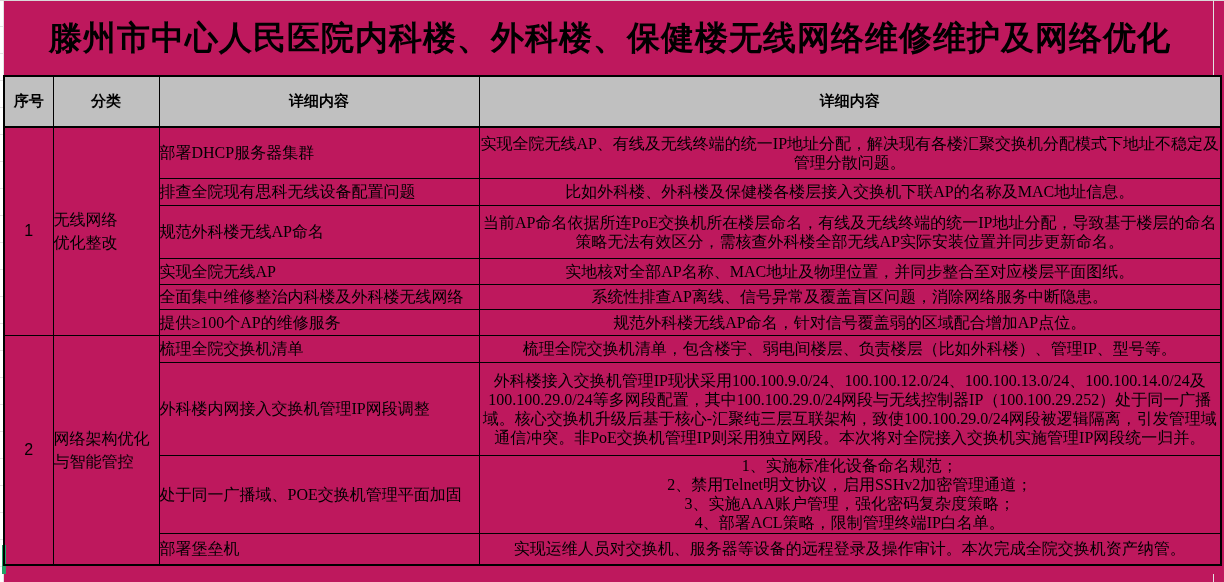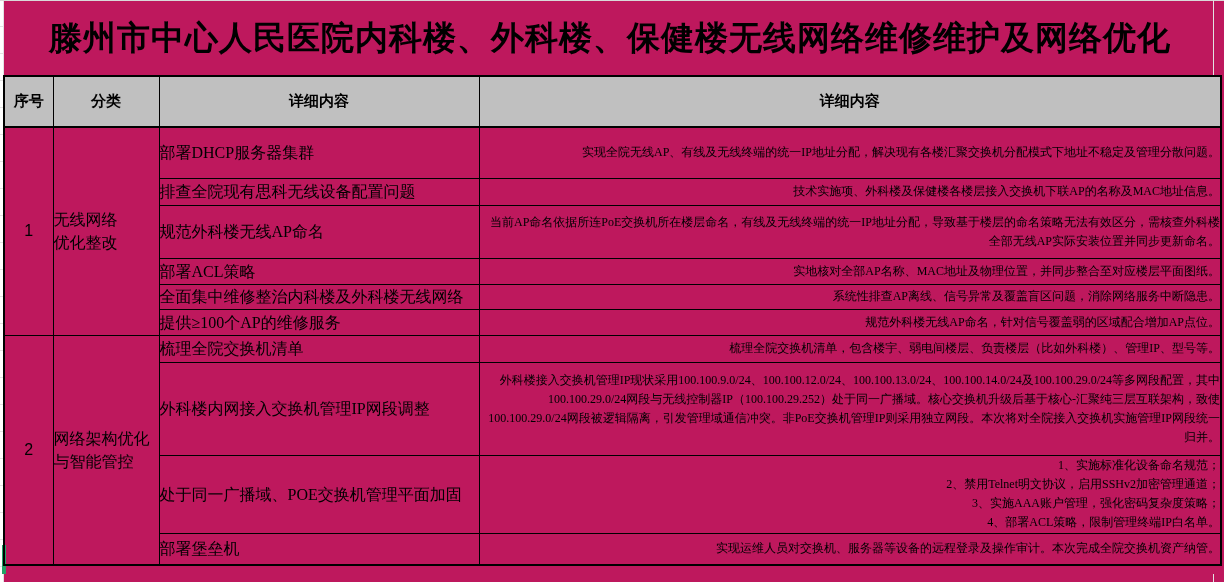--- a/index.html
+++ b/index.html
@@ -67,23 +67,23 @@
     line-height:23px;
     white-space:pre-line;
   }
   td.item-cell {
     font-size:16px; line-height:19px;
     padding:1px 4px 1px 4px;
     text-align:left;
     margin-top:20px;
   }
   td.detail-cell {
-    font-size:12px; line-height:19px;
+    font-size:16px; line-height:19px;
     padding:1px 4px 1px 4px;
-    text-align:right;
+    text-align:center;
     white-space:pre-line;
   }
   
   tr.rh-51 { height:51px; }
   tr.rh-27 { height:27px; }
   tr.rh-53 { height:53px; }
   tr.rh-26 { height:26px; }
   tr.rh-25 { height:25px; }
   tr.rh-93 { height:93px; }
   tr.rh-78 { height:78px; }
@@ -121,28 +121,28 @@
 
       <tr class="rh-51">
         <td class="no-cell" rowspan="6">1</td>
         <td class="cat-cell" rowspan="6">无线网络
 优化整改</td>
         <td class="item-cell">部署DHCP服务器集群</td>
         <td class="detail-cell">实现全院无线AP、有线及无线终端的统一IP地址分配，解决现有各楼汇聚交换机分配模式下地址不稳定及管理分散问题。</td>
       </tr>
       <tr class="rh-27">
         <td class="item-cell">排查全院现有思科无线设备配置问题</td>
-        <td class="detail-cell">技术实施项、外科楼及保健楼各楼层接入交换机下联AP的名称及MAC地址信息。</td>
+        <td class="detail-cell">比如外科楼、外科楼及保健楼各楼层接入交换机下联AP的名称及MAC地址信息。</td>
       </tr>
       <tr class="rh-53">
         <td class="item-cell">规范外科楼无线AP命名</td>
         <td class="detail-cell">当前AP命名依据所连PoE交换机所在楼层命名，有线及无线终端的统一IP地址分配，导致基于楼层的命名策略无法有效区分，需核查外科楼全部无线AP实际安装位置并同步更新命名。</td>
       </tr>
       <tr class="rh-26">
-        <td class="item-cell">部署ACL策略</td>
+        <td class="item-cell">实现全院无线AP</td>
         <td class="detail-cell">实地核对全部AP名称、MAC地址及物理位置，并同步整合至对应楼层平面图纸。</td>
       </tr>
       <tr class="rh-25">
         <td class="item-cell">全面集中维修整治内科楼及外科楼无线网络</td>
         <td class="detail-cell">系统性排查AP离线、信号异常及覆盖盲区问题，消除网络服务中断隐患。</td>
       </tr>
       <tr class="rh-26">
         <td class="item-cell">提供≥100个AP的维修服务</td>
         <td class="detail-cell">规范外科楼无线AP命名，针对信号覆盖弱的区域配合增加AP点位。</td>
       </tr>

